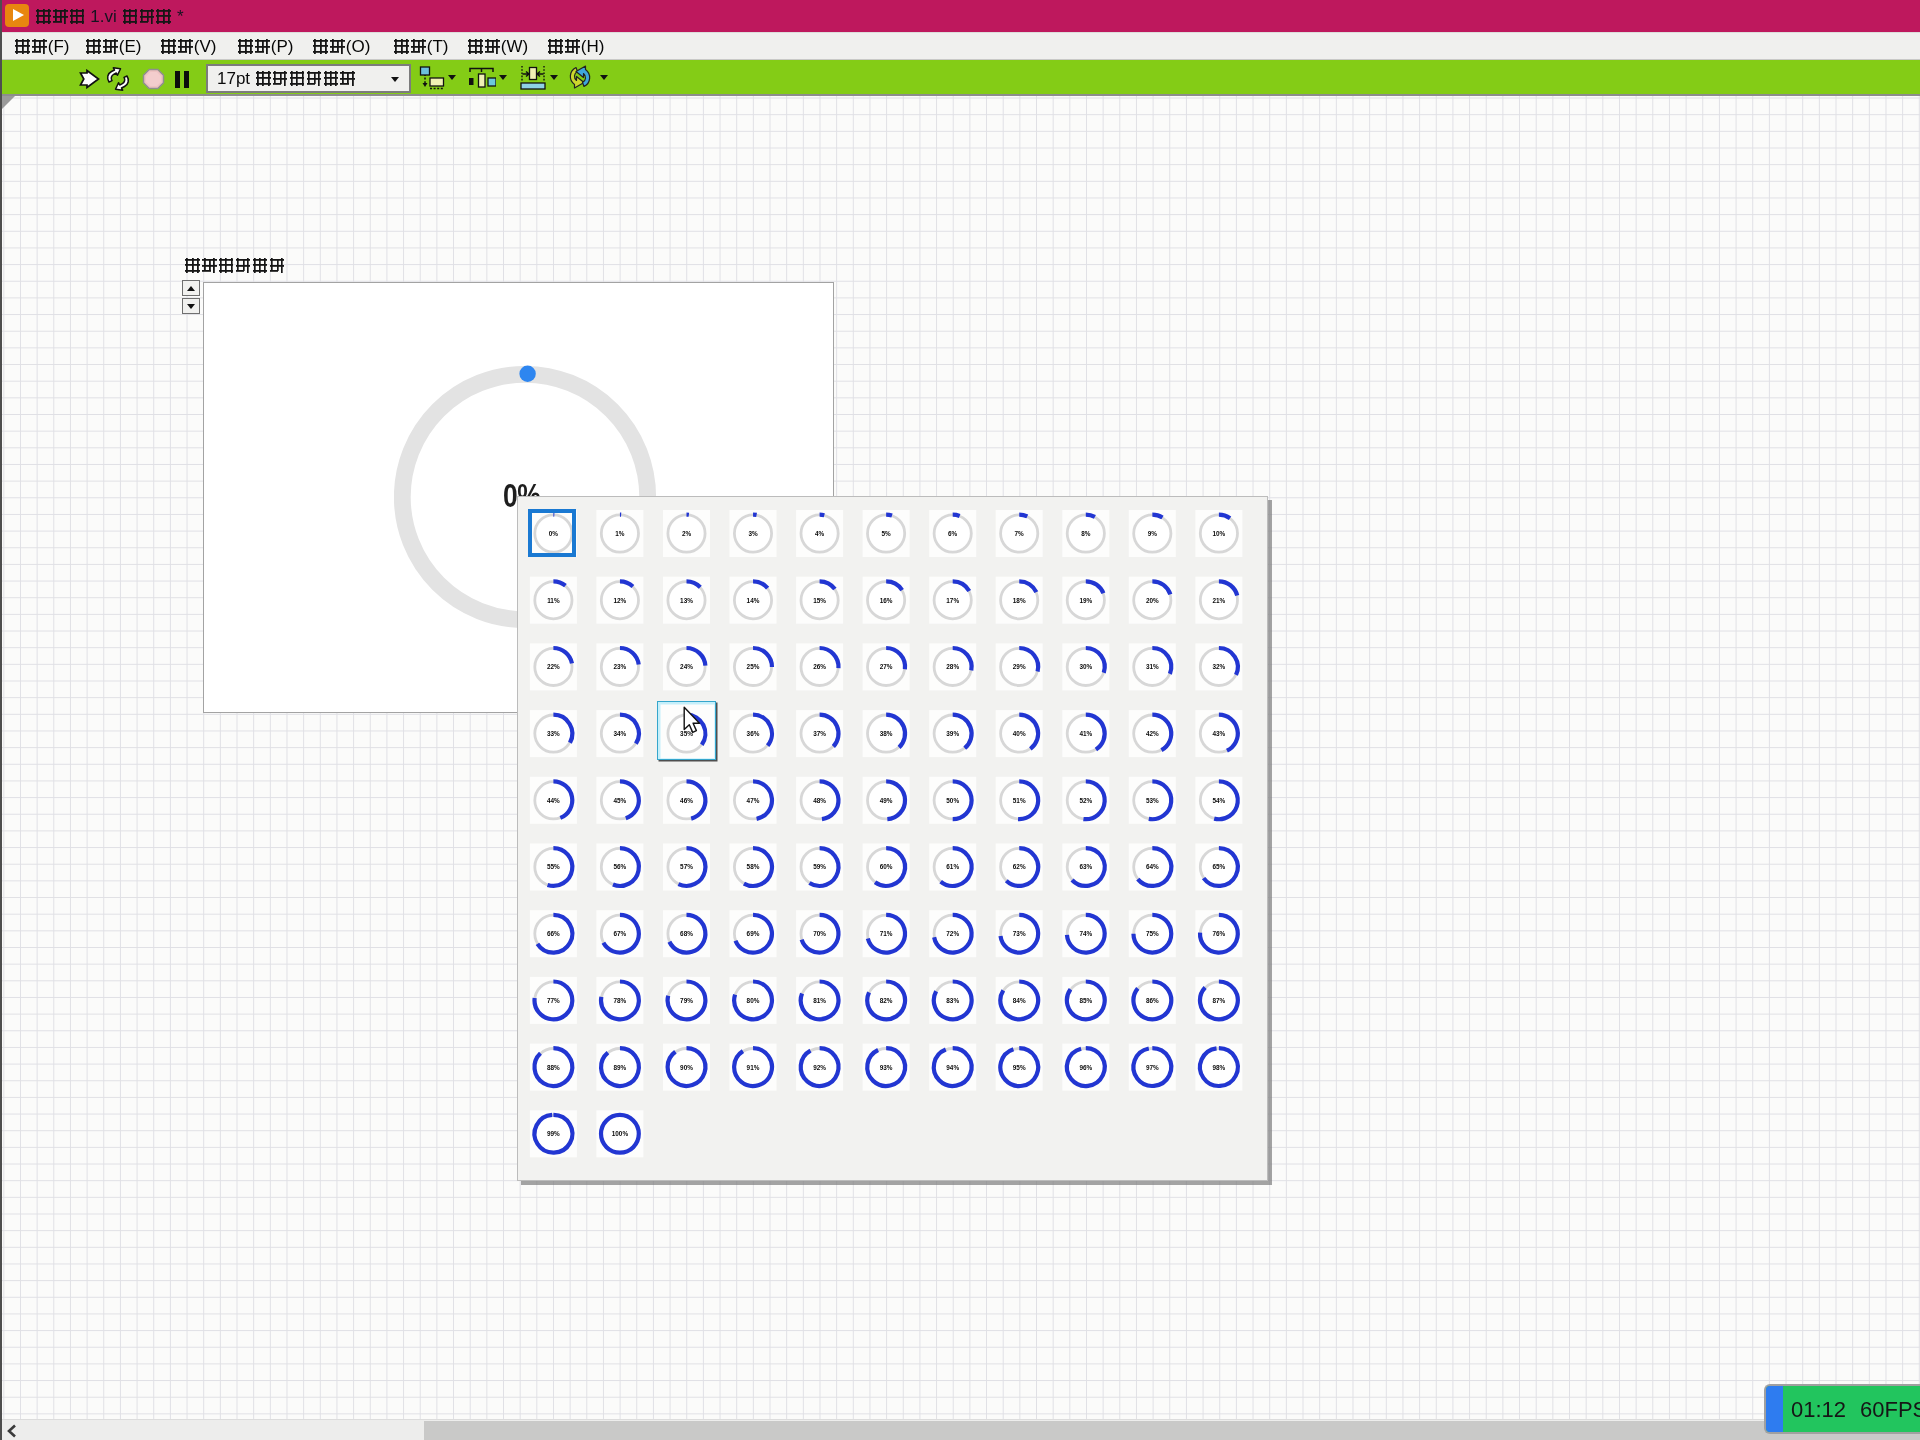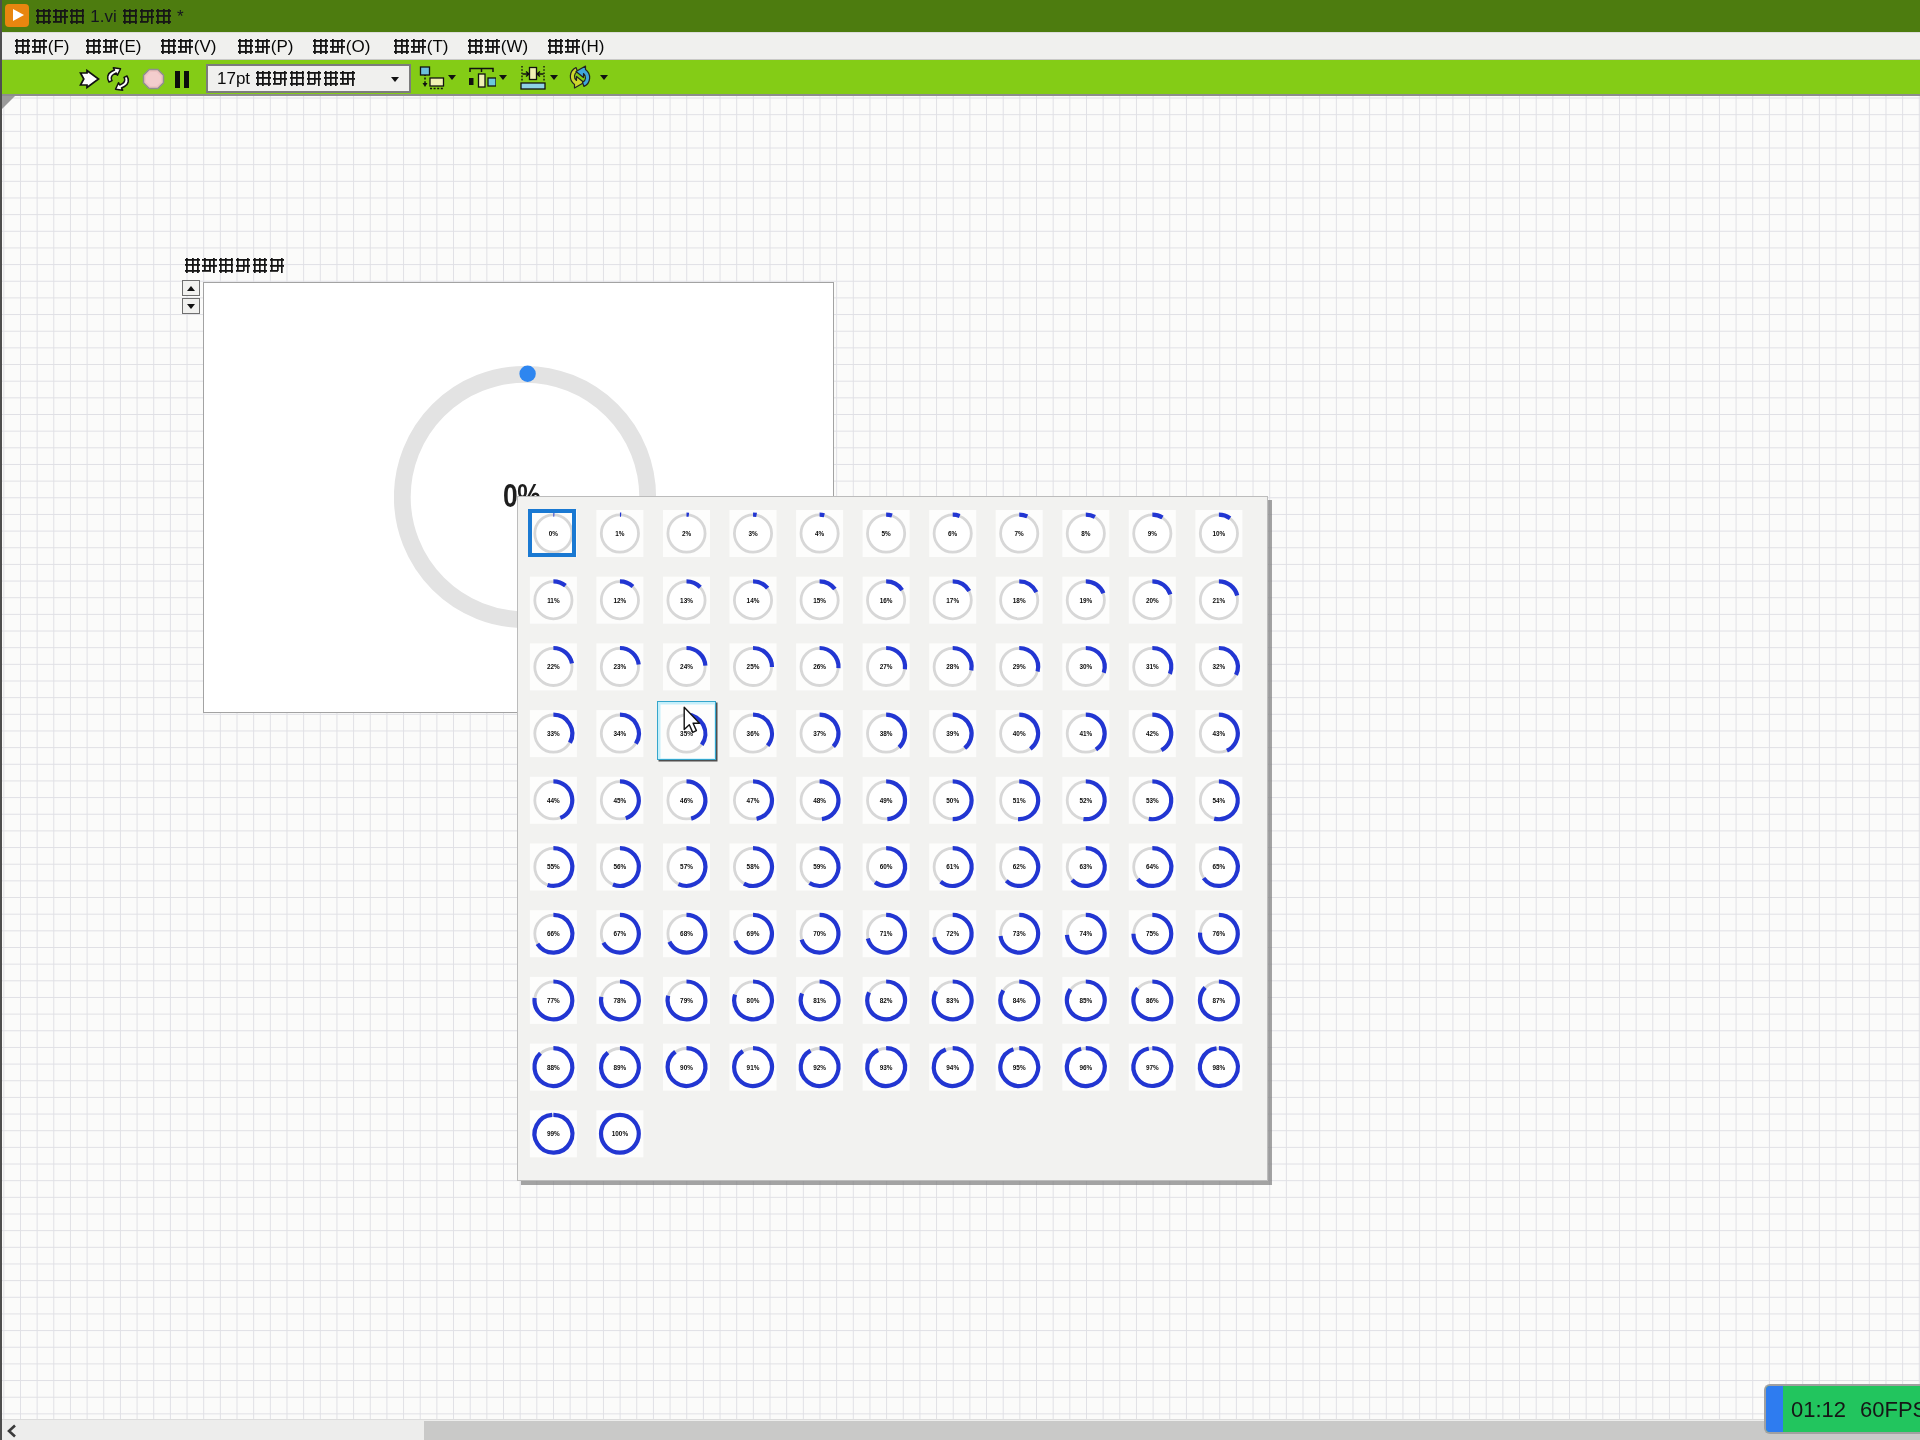--- a/index.html
+++ b/index.html
@@ -9,21 +9,21 @@
 linear-gradient(#161616,#161616) 0 94%/100% 12% no-repeat,
 linear-gradient(#161616,#161616) 8% 0/12% 100% no-repeat,
 linear-gradient(#161616,#161616) 50% 0/12% 100% no-repeat,
 linear-gradient(#161616,#161616) 92% 0/12% 100% no-repeat}
 i.cjb{background:linear-gradient(#161616,#161616) 0 6%/100% 12% no-repeat,
 linear-gradient(#161616,#161616) 0 52%/100% 12% no-repeat,
 linear-gradient(#161616,#161616) 0 94%/60% 12% no-repeat,
 linear-gradient(#161616,#161616) 12% 0/12% 80% no-repeat,
 linear-gradient(#161616,#161616) 55% 20%/12% 80% no-repeat,
 linear-gradient(#161616,#161616) 90% 0/12% 100% no-repeat}
-#title{position:absolute;left:0;top:0;width:1920px;height:32px;background:#4d7c0f}
+#title{position:absolute;left:0;top:0;width:1920px;height:32px;background:#be185d}
 #lvicon{position:absolute;left:5px;top:4px;width:24px;height:23px;background:#e8860f;border-radius:4px}
 #lvicon:before{content:"";position:absolute;left:8px;top:5px;border-left:11px solid #fff;border-top:6.5px solid transparent;border-bottom:6.5px solid transparent}
 #ttext{position:absolute;left:35px;top:7px;font-size:17px;color:#141420}
 #menubar{position:absolute;left:0;top:32px;width:1920px;height:28px;background:#f0f0ee;border-top:1px solid #dddddb;border-bottom:1px solid #c9c9c7}
 .mi{position:absolute;top:4px;font-size:17px;color:#060606}
 .mi .lat{font-size:17px}
 #toolbar{position:absolute;left:0;top:60px;width:1920px;height:36px;background:#84cc16;border-bottom:2px solid #8d8d8d}
 #fontbox{position:absolute;left:206px;top:4px;width:205px;height:29px;border:2px solid #7c7c7c;background:#f0f0ee}
 #fontbox .txt{position:absolute;left:9px;top:3px;font-size:17px;color:#0a0a0a}
 .dnarr{position:absolute;width:0;height:0;border-left:4.8px solid transparent;border-right:4.8px solid transparent;border-top:5.5px solid #111}

